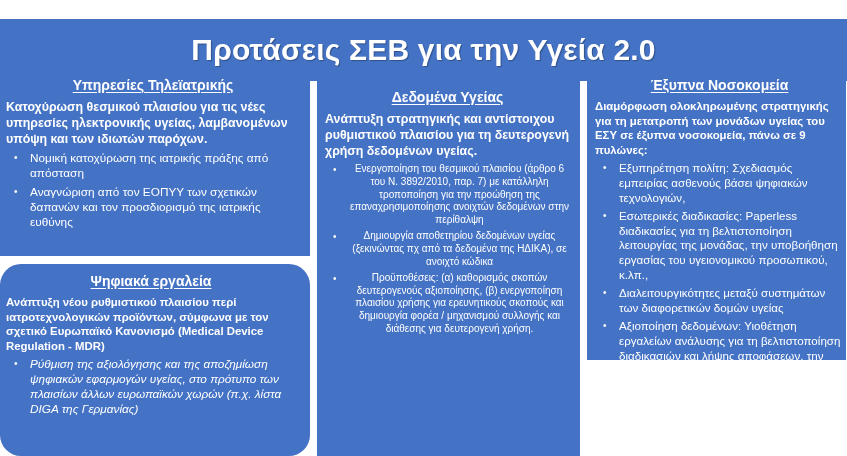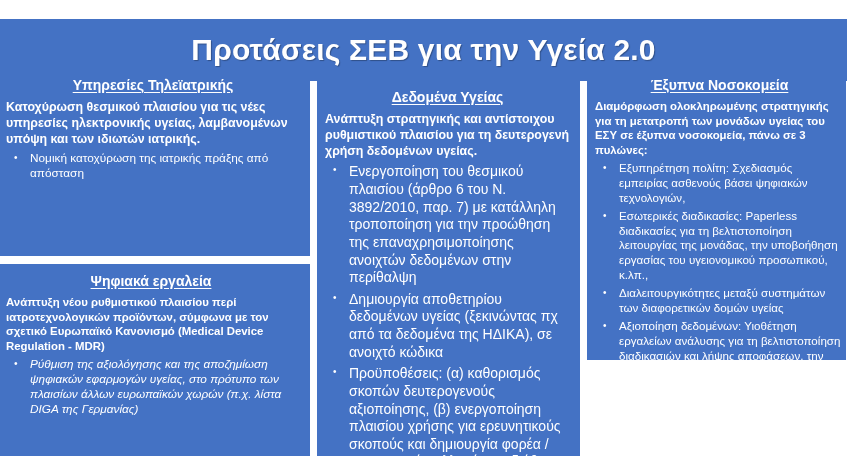--- a/index.html
+++ b/index.html
@@ -59,21 +59,21 @@
   .col-2 { width: 263px; }
   .col-3 { width: 259px; }
 
   .panel {
     background: #4472C4;
     color: #ffffff;
     box-sizing: border-box;
     overflow: hidden;
   }
   .panel-1a { height: 188px; padding: 8px 10px 6px 6px; }
-  .panel-1b { height: 192px; padding: 8px 14px 6px 6px; }
+  .panel-1b { height: 192px; padding: 8px 14px 6px 6px; border-radius: 21px; }
   .panel-2  { height: 444px; padding: 20px 10px 6px 8px; }
   .panel-3  { height: 292px; padding: 8px 2px 6px 8px; }
 
   .panel-header {
     text-align: center;
     font-size: 14px;
     font-weight: bold;
     text-decoration: underline;
     text-underline-offset: 2px;
     margin: 1px 0 6px 0;
@@ -106,42 +106,43 @@
   ul.bullets > li::before {
     content: "\2022";
     position: absolute;
     left: 8px;
     top: -1px;
     font-size: 10px;
     line-height: 1.5;
     color: #ffffff;
   }
   .bullets-1 > li { font-size: 11.8px; }
-  .bullets-2 > li { font-size: 14px; margin-bottom: 8px; }
+  .bullets-2 > li { font-size: 10px; margin-bottom: 8px; text-align: center; }
   .bullets-3 > li { font-size: 11.6px; margin-bottom: 11px; }
   .bullets-1b > li { font-size: 11.8px; font-style: italic; }
 </style>
 </head>
 <body>
 
 <div id="slide">
 
   <div class="title-bar">
     <div class="title-text">Προτάσεις ΣΕΒ για την Υγεία 2.0</div>
   </div>
 
   <div class="columns">
 
     <div class="col col-1">
 
       <div class="panel panel-1a">
         <div class="panel-header">Υπηρεσίες Τηλεϊατρικής</div>
-        <div class="panel-intro">Κατοχύρωση θεσμικού πλαισίου για τις νέες υπηρεσίες ηλεκτρονικής υγείας, λαμβανομένων υπόψη και των ιδιωτών ιατρικής.</div>
+        <div class="panel-intro">Κατοχύρωση θεσμικού πλαισίου για τις νέες υπηρεσίες ηλεκτρονικής υγείας, λαμβανομένων υπόψη και των ιδιωτών παρόχων.</div>
         <ul class="bullets bullets-1">
           <li>Νομική κατοχύρωση της ιατρικής πράξης από απόσταση</li>
+          <li>Αναγνώριση από τον ΕΟΠΥΥ των σχετικών δαπανών και τον προσδιορισμό της ιατρικής ευθύνης</li>
         </ul>
       </div>
 
       <div class="panel panel-1b">
         <div class="panel-header">Ψηφιακά εργαλεία</div>
         <div class="panel-intro-sm">Ανάπτυξη νέου ρυθμιστικού πλαισίου περί ιατροτεχνολογικών προϊόντων, σύμφωνα με τον σχετικό Ευρωπαϊκό Κανονισμό (Medical Device Regulation  - MDR)</div>
         <ul class="bullets bullets-1b">
           <li>Ρύθμιση της αξιολόγησης και της αποζημίωση ψηφιακών εφαρμογών υγείας, στο πρότυπο των πλαισίων άλλων ευρωπαϊκών χωρών (π.χ. λίστα DIGA της Γερμανίας)</li>
         </ul>
       </div>
@@ -156,21 +157,21 @@
           <li>Ενεργοποίηση του θεσμικού πλαισίου (άρθρο 6 του Ν. 3892/2010, παρ. 7) με κατάλληλη τροποποίηση για την προώθηση της επαναχρησιμοποίησης ανοιχτών δεδομένων στην περίθαλψη</li>
           <li>Δημιουργία αποθετηρίου δεδομένων υγείας (ξεκινώντας πχ από τα δεδομένα της ΗΔΙΚΑ), σε ανοιχτό κώδικα</li>
           <li>Προϋποθέσεις: (α) καθορισμός σκοπών δευτερογενούς αξιοποίησης, (β) ενεργοποίηση πλαισίου χρήσης για ερευνητικούς σκοπούς και δημιουργία φορέα / μηχανισμού συλλογής και διάθεσης για δευτερογενή χρήση.</li>
         </ul>
       </div>
     </div>
 
     <div class="col col-3">
       <div class="panel panel-3">
         <div class="panel-header">Έξυπνα Νοσοκομεία</div>
-        <div class="panel-intro-sm">Διαμόρφωση ολοκληρωμένης στρατηγικής για τη μετατροπή των μονάδων υγείας του ΕΣΥ σε έξυπνα νοσοκομεία, πάνω σε 3 πυλώνες:</div>
+        <div class="panel-intro-sm">Διαμόρφωση ολοκληρωμένης στρατηγικής για τη μετατροπή των μονάδων υγείας του ΕΣΥ σε έξυπνα νοσοκομεία, πάνω σε 9 πυλώνες:</div>
         <ul class="bullets bullets-3">
           <li>Εξυπηρέτηση πολίτη: Σχεδιασμός εμπειρίας ασθενούς βάσει ψηφιακών τεχνολογιών,</li>
           <li>Εσωτερικές διαδικασίες: Paperless διαδικασίες για τη βελτιστοποίηση λειτουργίας της μονάδας, την υποβοήθηση εργασίας του υγειονομικού προσωπικού, κ.λπ.,</li>
           <li>Διαλειτουργικότητες μεταξύ συστημάτων των διαφορετικών δομών υγείας</li>
           <li>Αξιοποίηση δεδομένων: Υιοθέτηση εργαλείων ανάλυσης για τη βελτιστοποίηση διαδικασιών και λήψης αποφάσεων, την ενίσχυση της έρευνας, κ.α.</li>
         </ul>
       </div>
     </div>
 
   </div>

